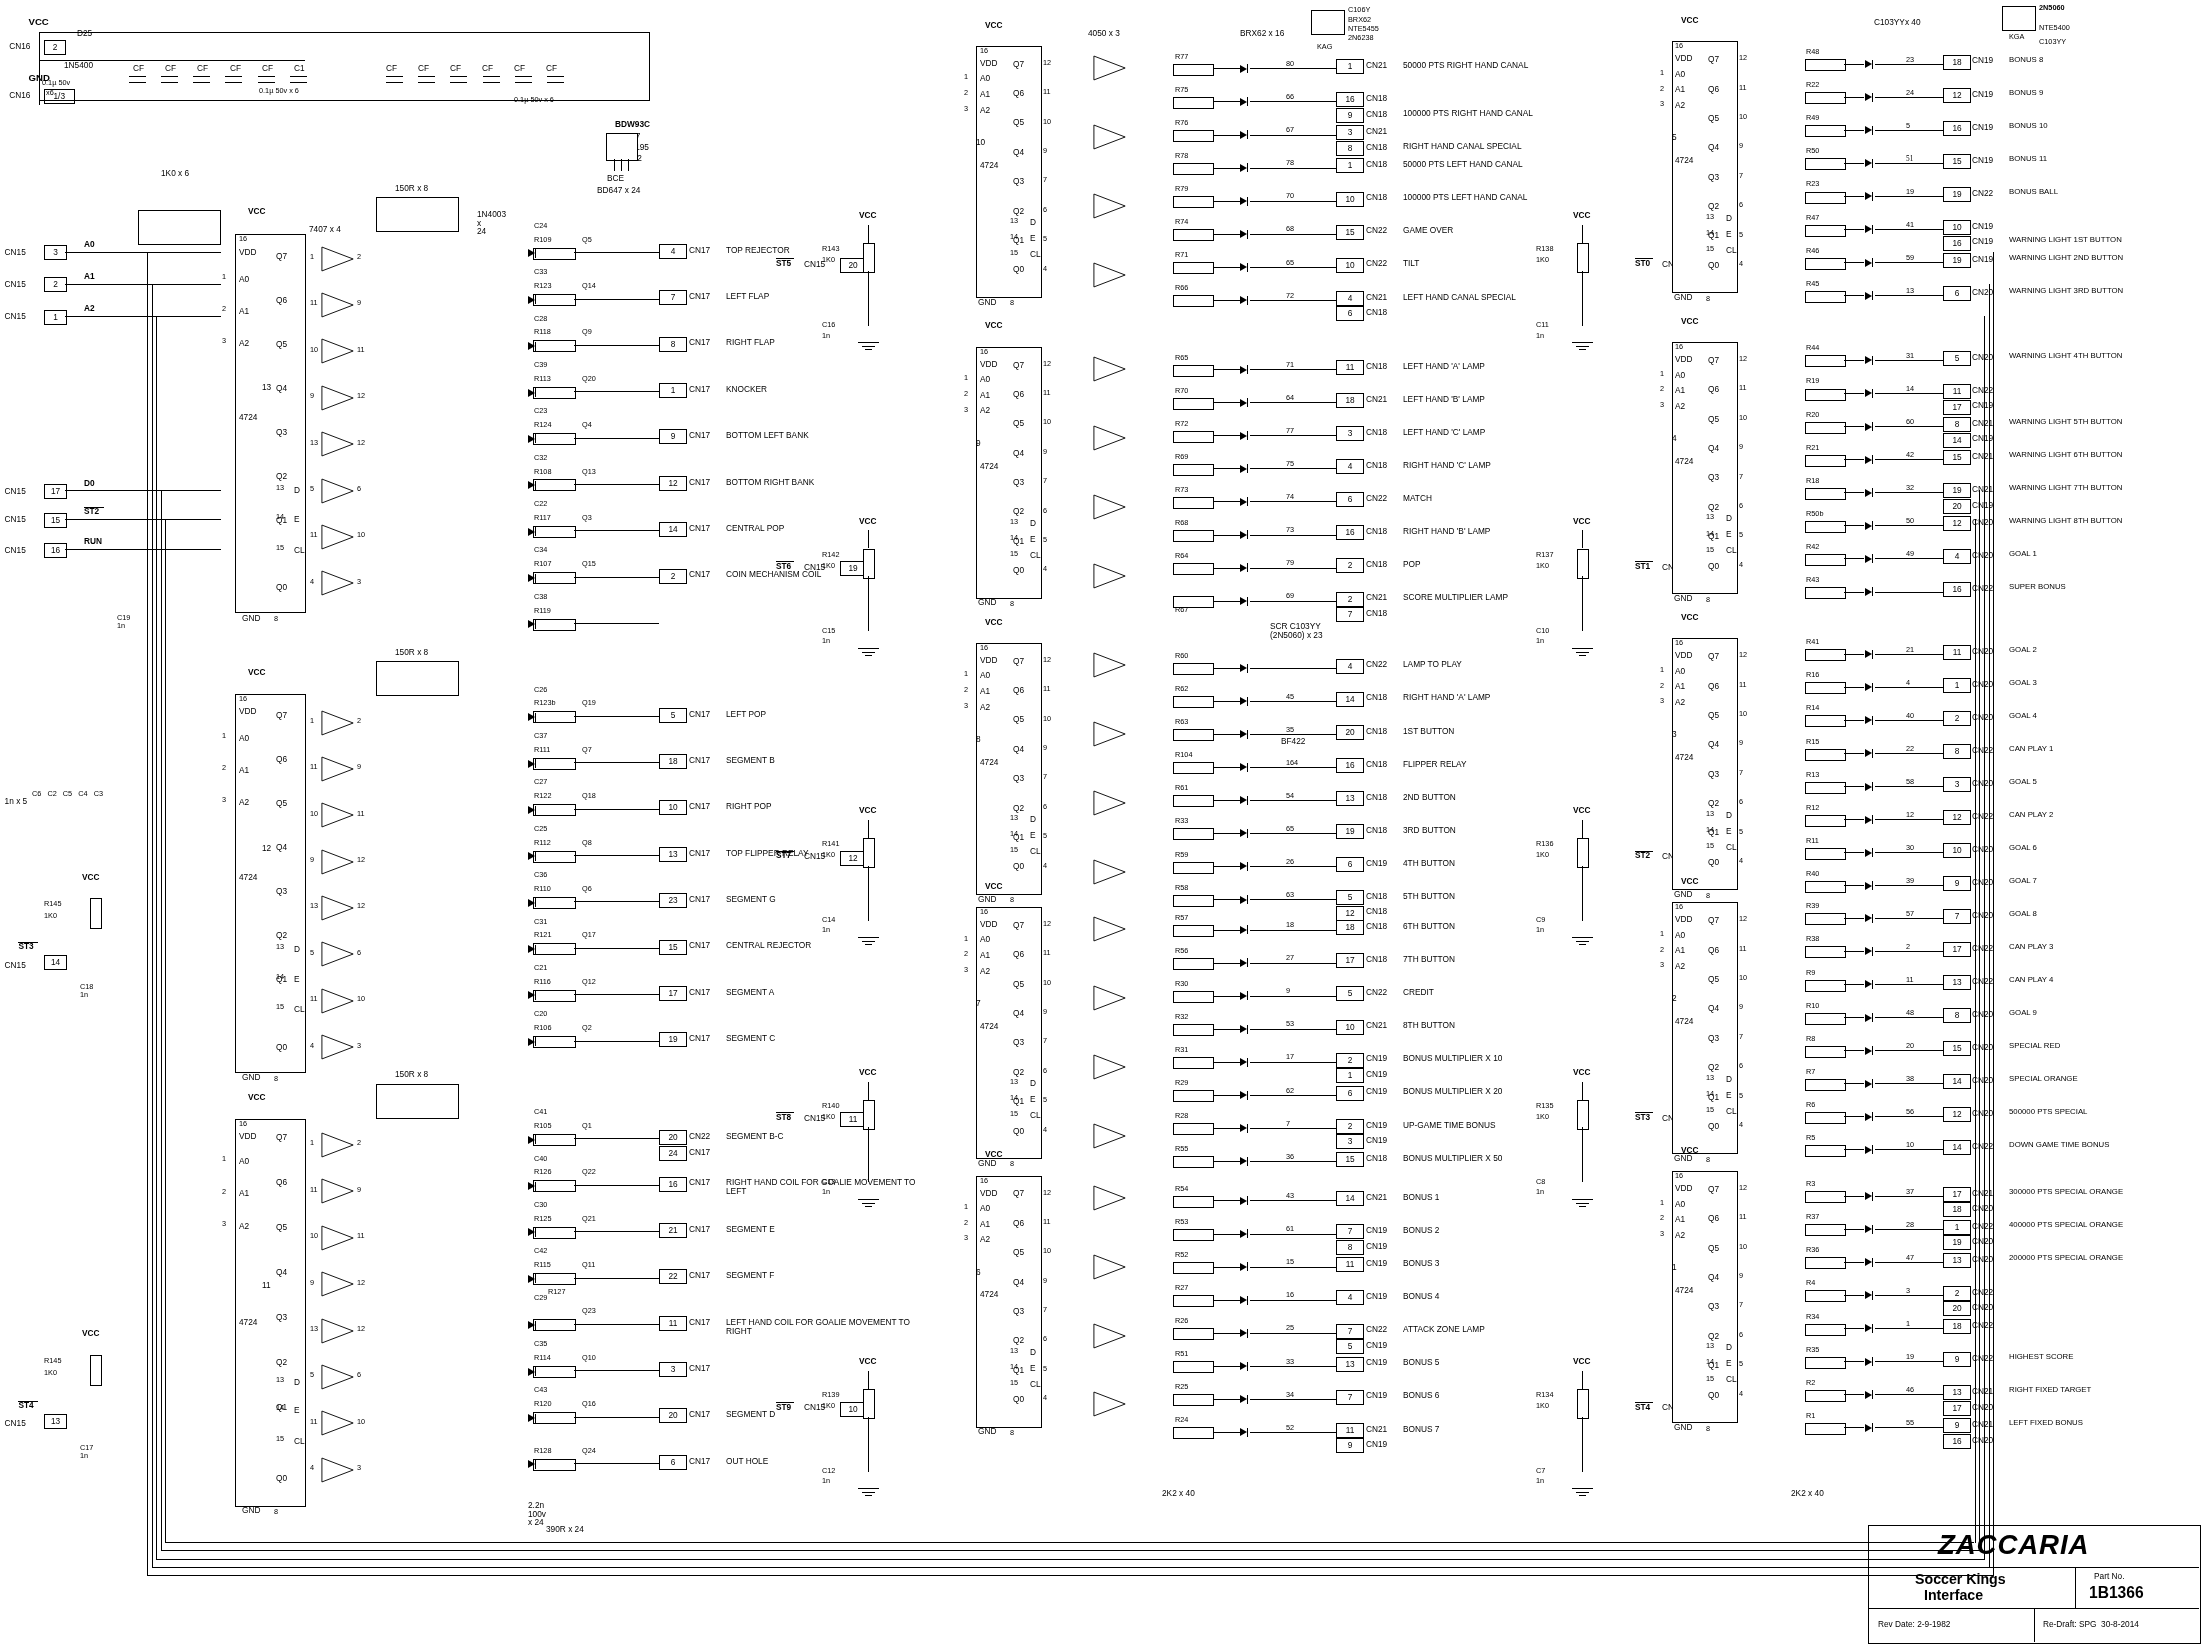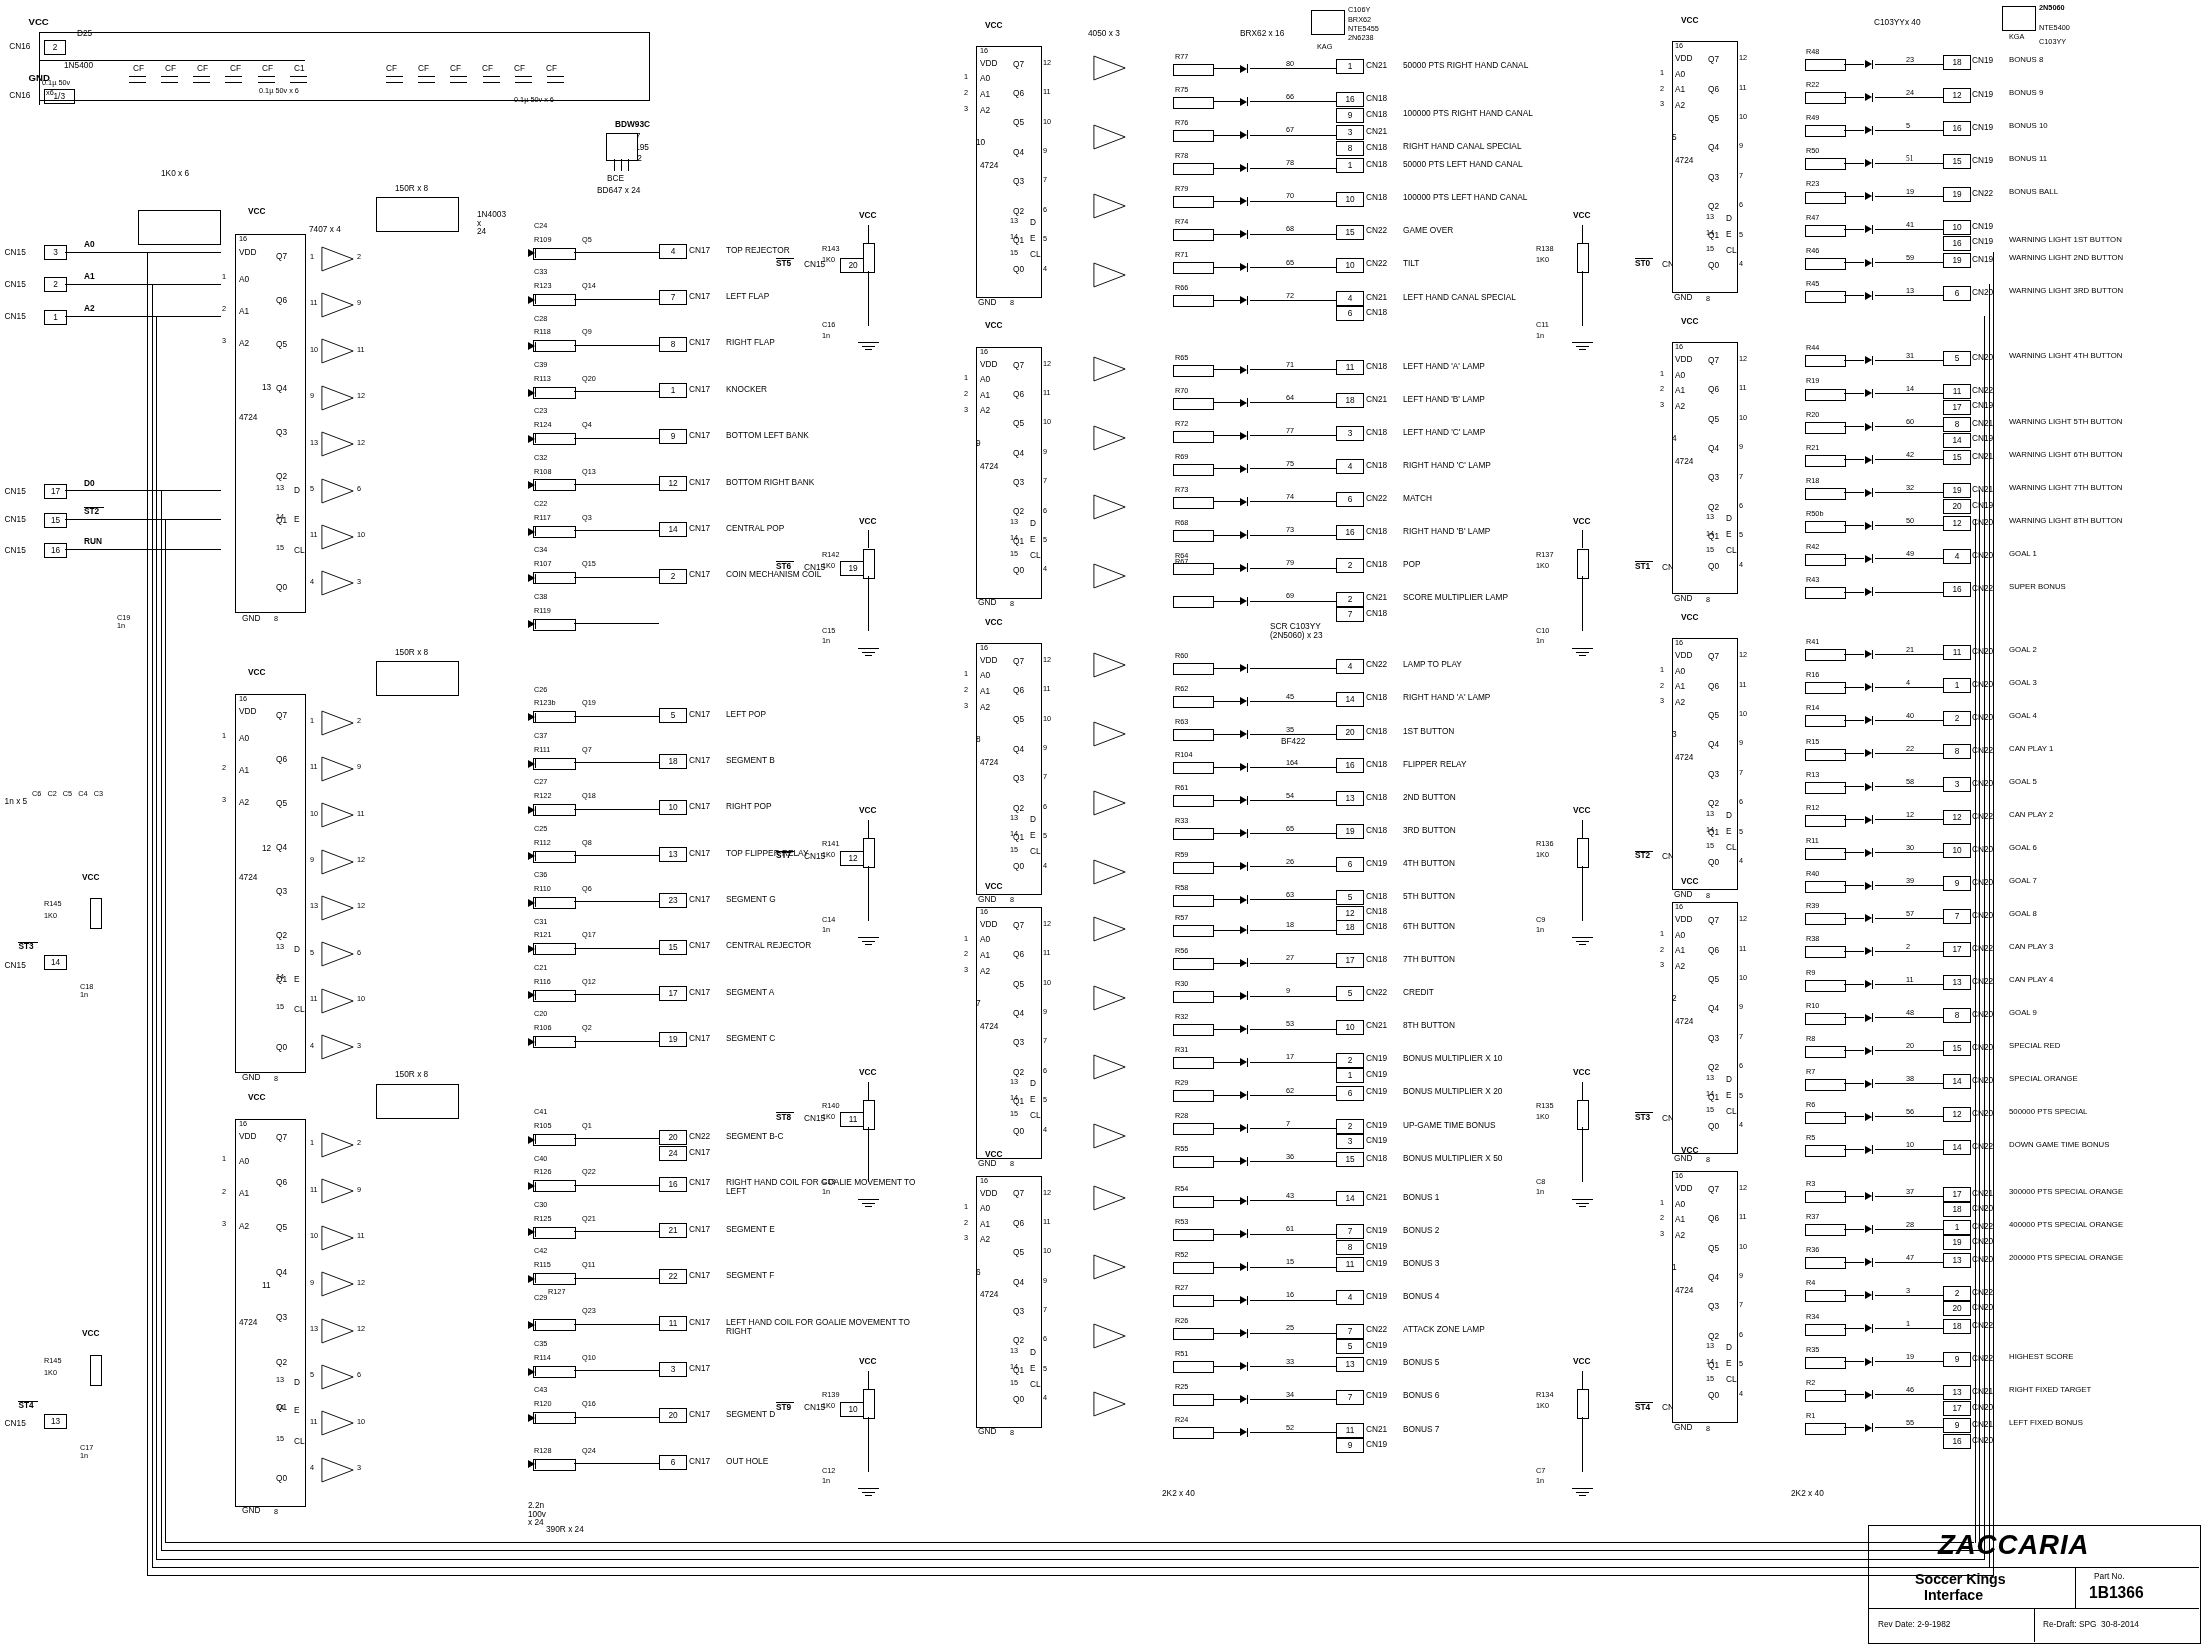--- a/index.html
+++ b/index.html
@@ -703,21 +703,21 @@
       <div class="t xs" style="left:1175px;top:552px;">R64</div>
       <div class="dio" style="left:1240px;top:564px;"></div>
       <div class="diobar" style="left:1247px;top:563px;"></div>
       <div class="t xs" style="left:1286px;top:559px;">79</div>
       <div class="pin" style="left:1336px;top:558px;width:26px;">2</div>
       <div class="t s" style="left:1366px;top:560px;">CN18</div>
       <div class="t s" style="left:1403px;top:560px;width:202px;white-space:normal;">POP</div>
       <div class="ln h" style="left:1213px;top:568px;width:27.6px;"></div>
       <div class="ln h" style="left:1250px;top:568px;width:86px;"></div>
       <div class="res" style="left:1173px;top:596px;width:39px;"></div>
-      <div class="t xs" style="left:1175px;top:558px;">R67</div>
+      <div class="t xs" style="left:1175px;top:606px;">R67</div>
       <div class="dio" style="left:1240px;top:597px;"></div>
       <div class="diobar" style="left:1247px;top:597px;"></div>
       <div class="t xs" style="left:1286px;top:592px;">69</div>
       <div class="pin" style="left:1336px;top:592px;width:26px;">2</div>
       <div class="t s" style="left:1366px;top:593px;">CN21</div>
       <div class="pin" style="left:1336px;top:607px;width:26px;">7</div>
       <div class="t s" style="left:1366px;top:609px;">CN18</div>
       <div class="t s" style="left:1403px;top:593px;width:202px;white-space:normal;">SCORE MULTIPLIER LAMP</div>
       <div class="ln h" style="left:1213px;top:601px;width:27.6px;"></div>
       <div class="ln h" style="left:1250px;top:601px;width:86px;"></div>

